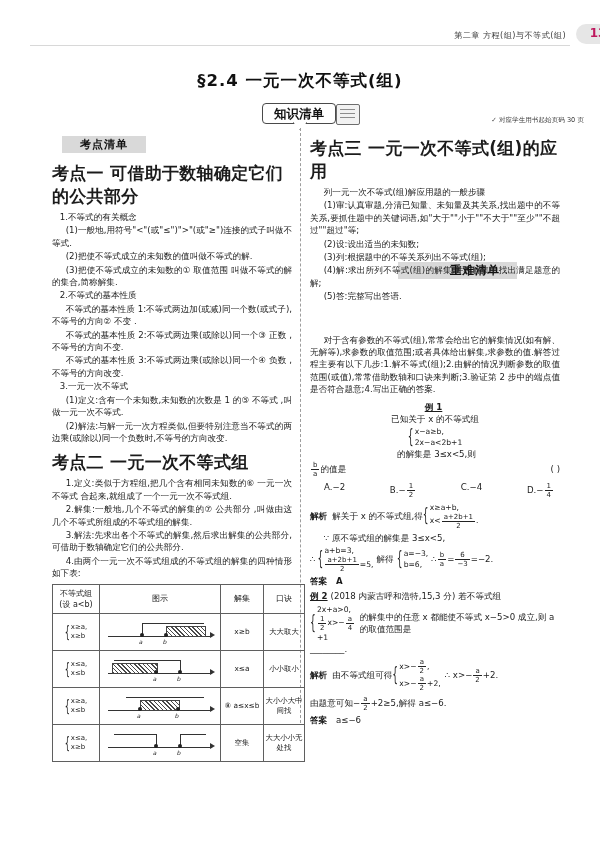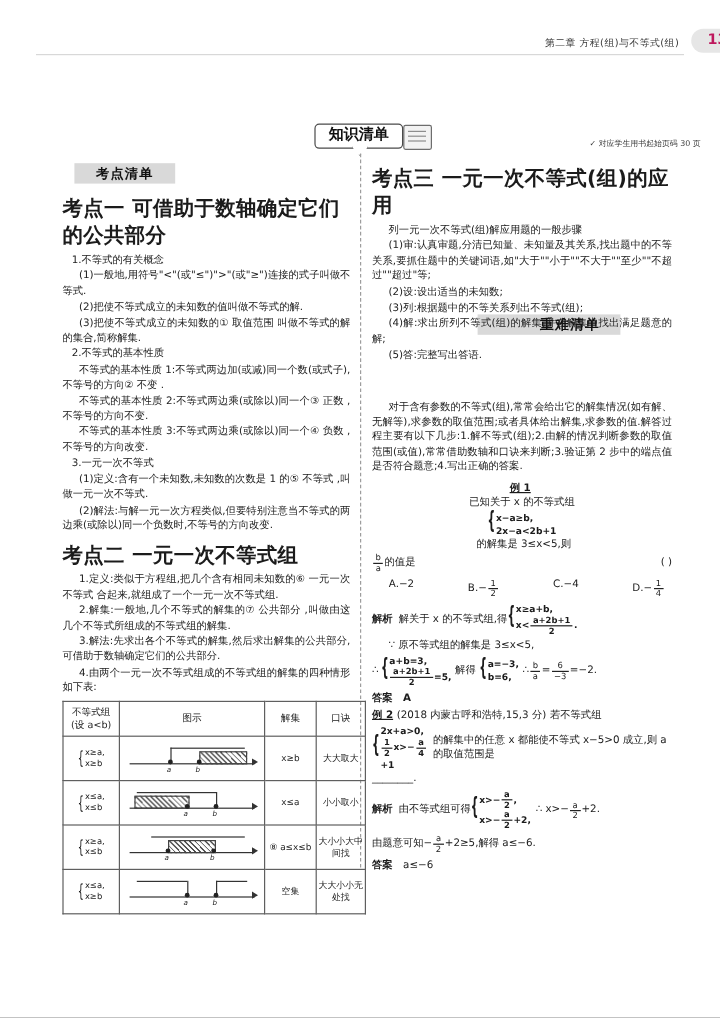--- a/index.html
+++ b/index.html
@@ -26,21 +26,21 @@
   
   .title{
     position:absolute;left:0;top:70px;width:600px;text-align:center;
     font-size:16.5px;font-weight:bold;letter-spacing:1px;color:#111;
   }
   
   .ribbon{
     position:absolute;border:1.4px solid #4a4a4a;border-radius:4px;background:#fff;
     font-weight:bold;text-align:center;color:#111;
   }
-  .ribbon.zs{left:262px;top:103px;width:72px;height:19px;line-height:19px;font-size:12.5px;font-family:Liberation Mono, monospace;}
+  .ribbon.zs{left:262px;top:103px;width:72px;height:19px;line-height:19px;font-size:12.5px;}
   .ribbon .notch{
     position:absolute;left:50%;bottom:-7px;margin-left:-6px;width:12px;height:7px;
     background:#fff;border-left:1.4px solid #4a4a4a;border-right:1.4px solid #4a4a4a;
     border-bottom:1.4px solid #4a4a4a;
     clip-path:polygon(0 0,100% 0,50% 100%);
   }
   .badge-grey{
     position:absolute;background:#d9d9d9;text-align:center;font-weight:bold;
     color:#111;letter-spacing:1px;
   }
@@ -92,38 +92,39 @@
   
   .exlead{font-weight:bold;text-decoration:underline;margin-right:3px;}
   .bold{font-weight:bold;}
   .opts{display:flex;justify-content:space-between;font-size:8.6px;margin:4px 0 3px 0;
         padding:0 6px 0 14px;}
   .frac{display:inline-block;vertical-align:middle;text-align:center;font-size:7px;line-height:8px;
         margin:0 1px;}
   .frac .num{display:block;border-bottom:1px solid #222;padding:0 2px;}
   .frac .den{display:block;padding:0 2px;}
   .sysblk{display:inline-block;position:relative;padding-left:7px;text-align:left;
-        font-size:7.6px;line-height:11px;vertical-align:middle;font-weight:bold;}
+        font-size:7.6px;line-height:11px;vertical-align:middle;}
   .sysblk:before{content:"{";position:absolute;left:0;top:50%;
         transform:translateY(-50%) scaleY(2.2);font-size:9px;}
   .row{display:flex;align-items:center;font-size:8.6px;line-height:12.4px;}
   .ans{font-size:8.6px;margin-top:3px;}
 </style>
 </head>
 <body>
 
 <div class="page">
 
   <div class="hdr">
     <div class="hdr-text">第二章  方程(组)与不等式(组)</div>
     <div class="hdr-pagewrap"></div>
     <div class="hdr-page">13</div>
     <div class="hdr-rule"></div>
   </div>
 
+  <div class="title">§2.4   一元一次不等式(组)</div>
 
   <div class="ribbon zs">
     <span>知识清单</span>
     <span class="notch"></span>
   </div>
   <div class="note-icon">
     <i style="top:4px"></i>
       <i style="top:8px"></i>
       <i style="top:12px"></i>
   </div>

